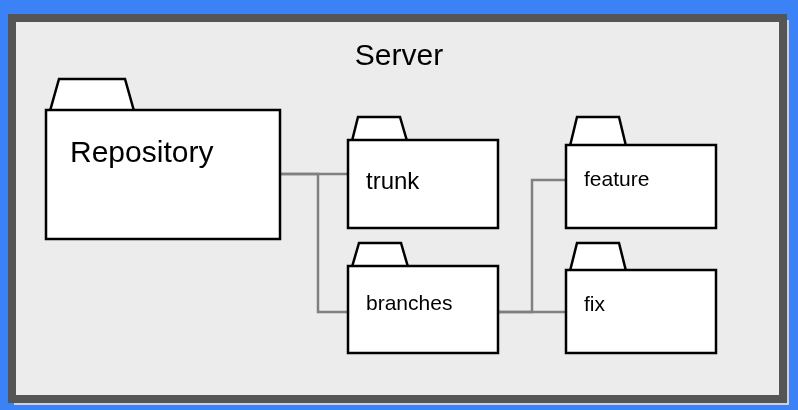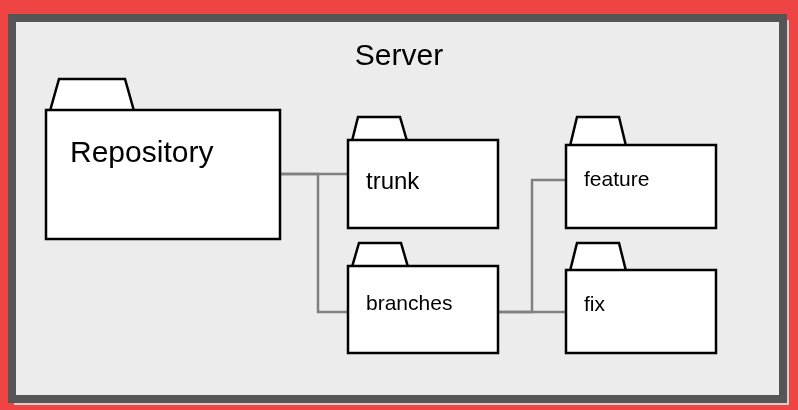--- a/index.html
+++ b/index.html
@@ -7,21 +7,21 @@
     padding: 0;
     background: #ffffff;
   }
   body {
     font-family: "Liberation Sans", sans-serif;
   }
   #canvas {
     position: relative;
     width: 798px;
     height: 410px;
-    background: #ef4444;
+    background: #3b82f6;
     overflow: hidden;
   }
   #diagram-svg {
     position: absolute;
     left: 0;
     top: 0;
     width: 798px;
     height: 410px;
     display: block;
   }

